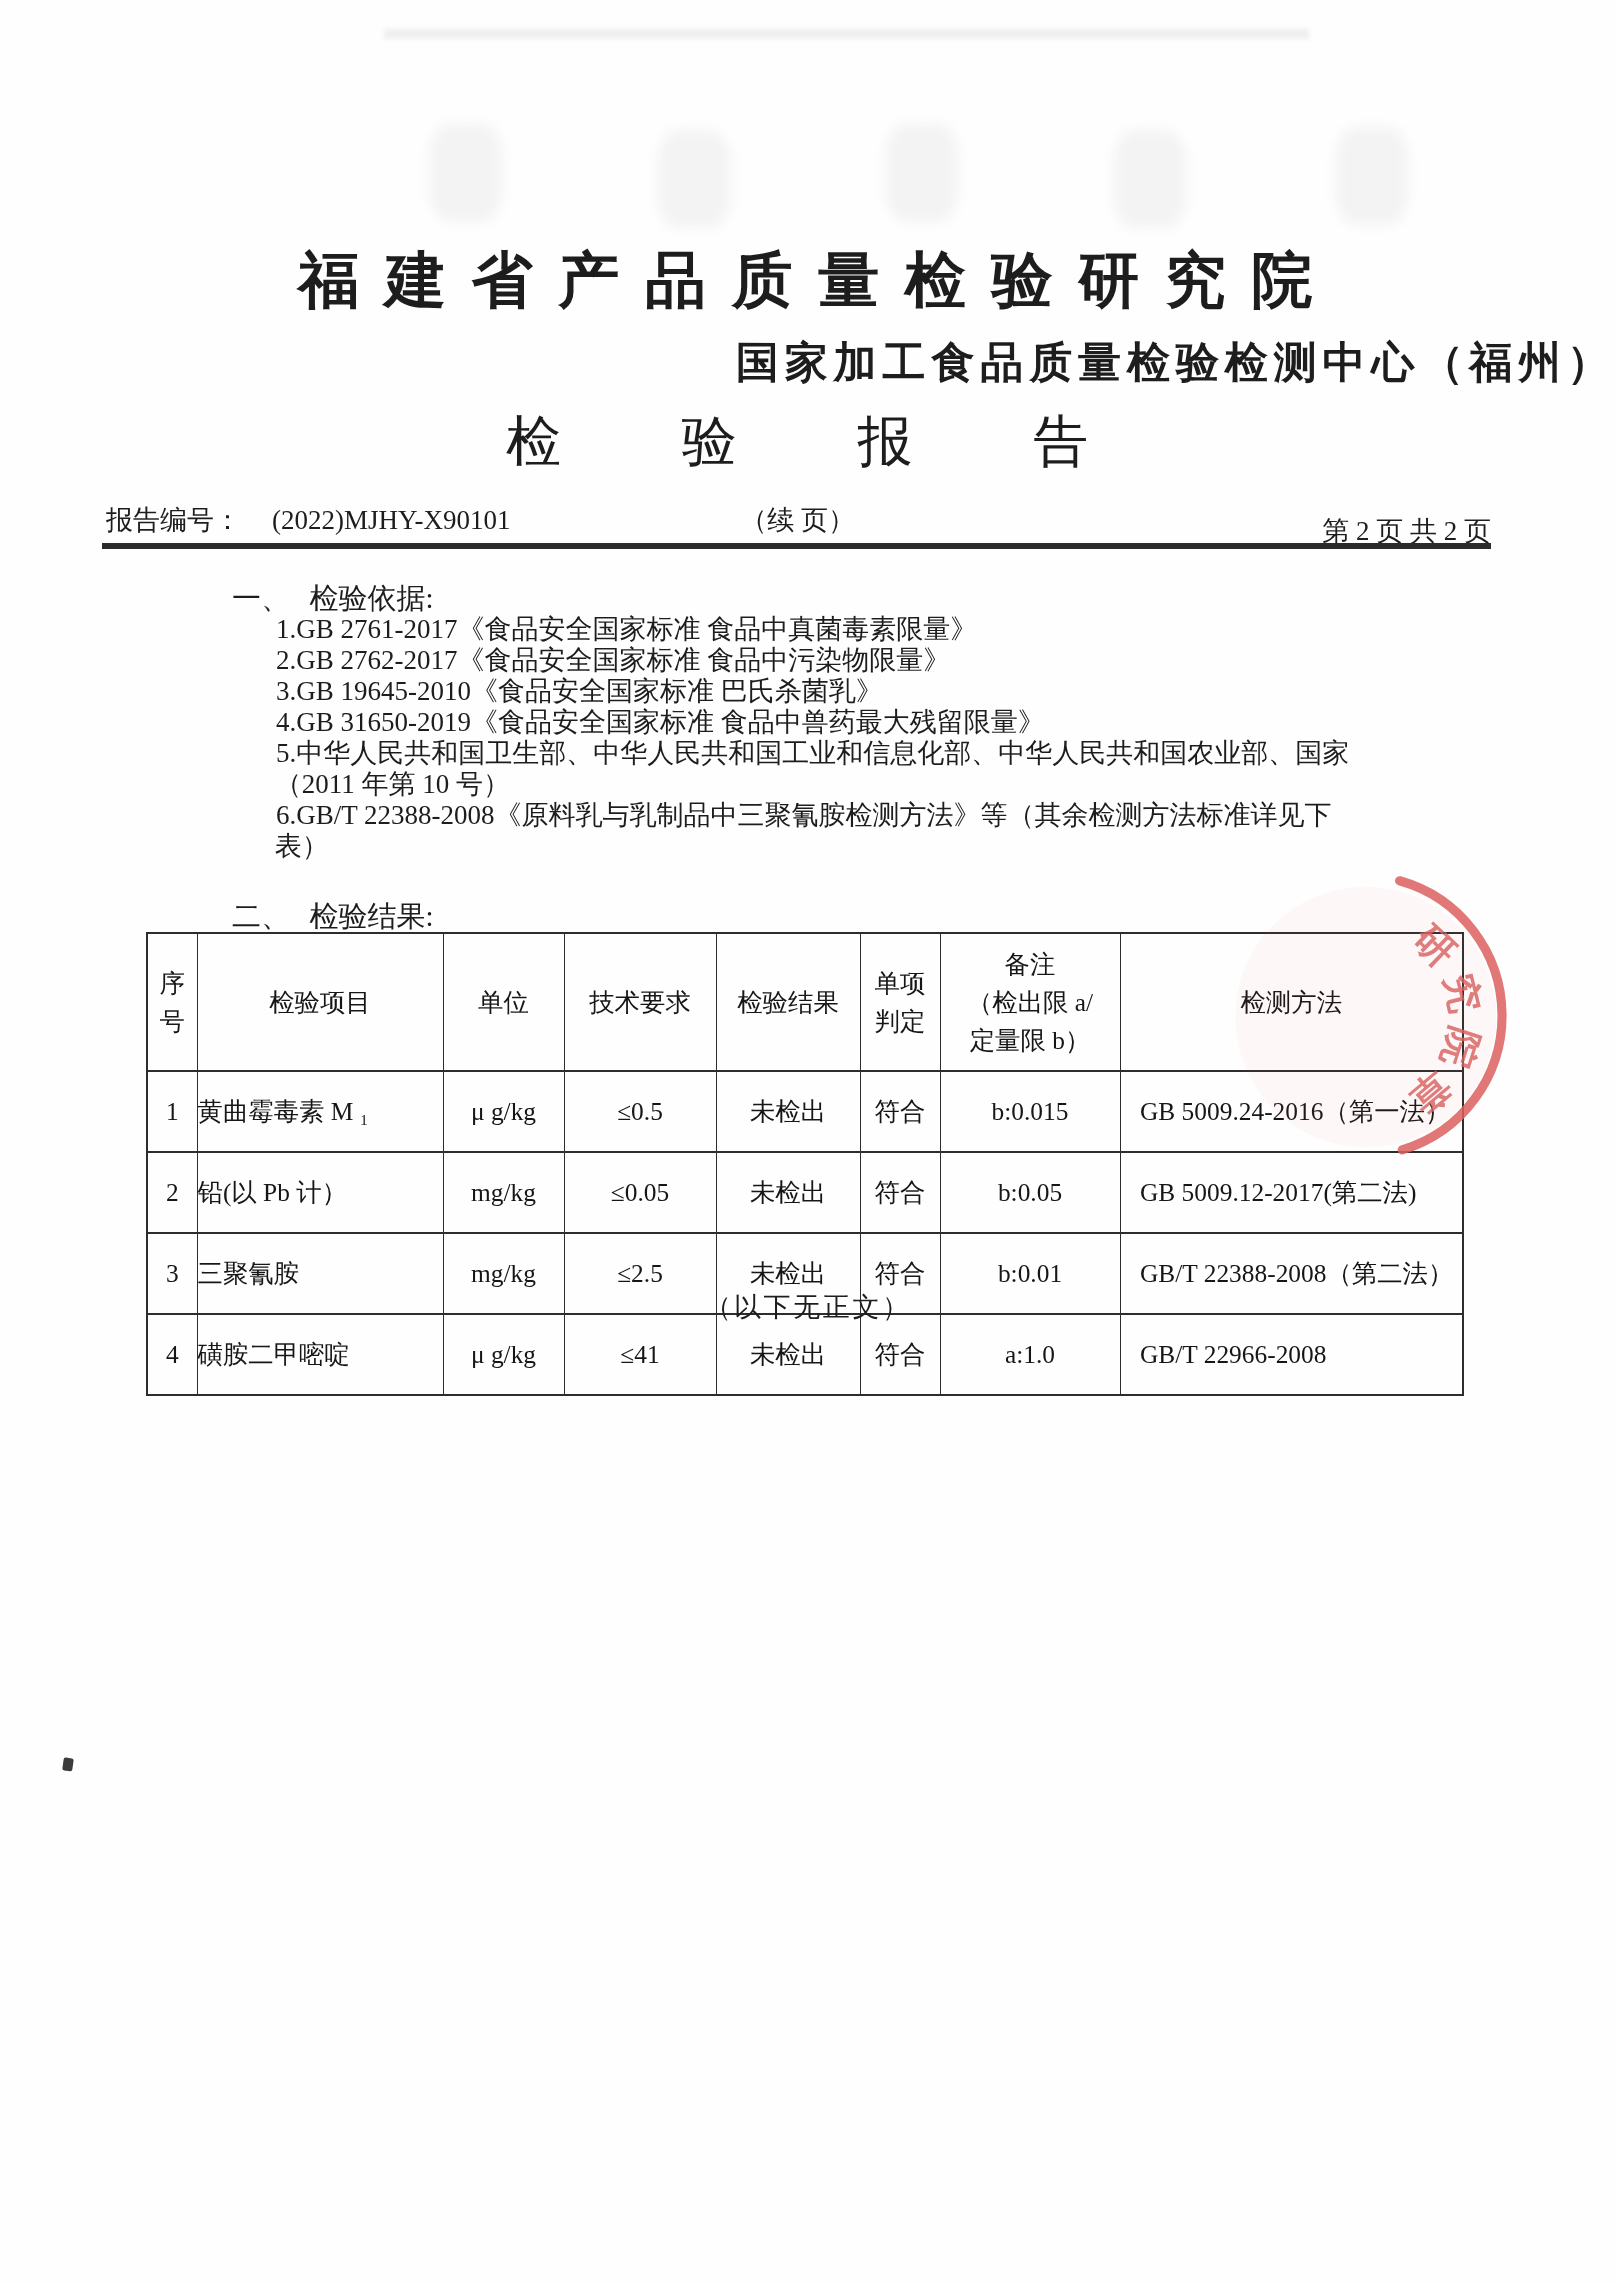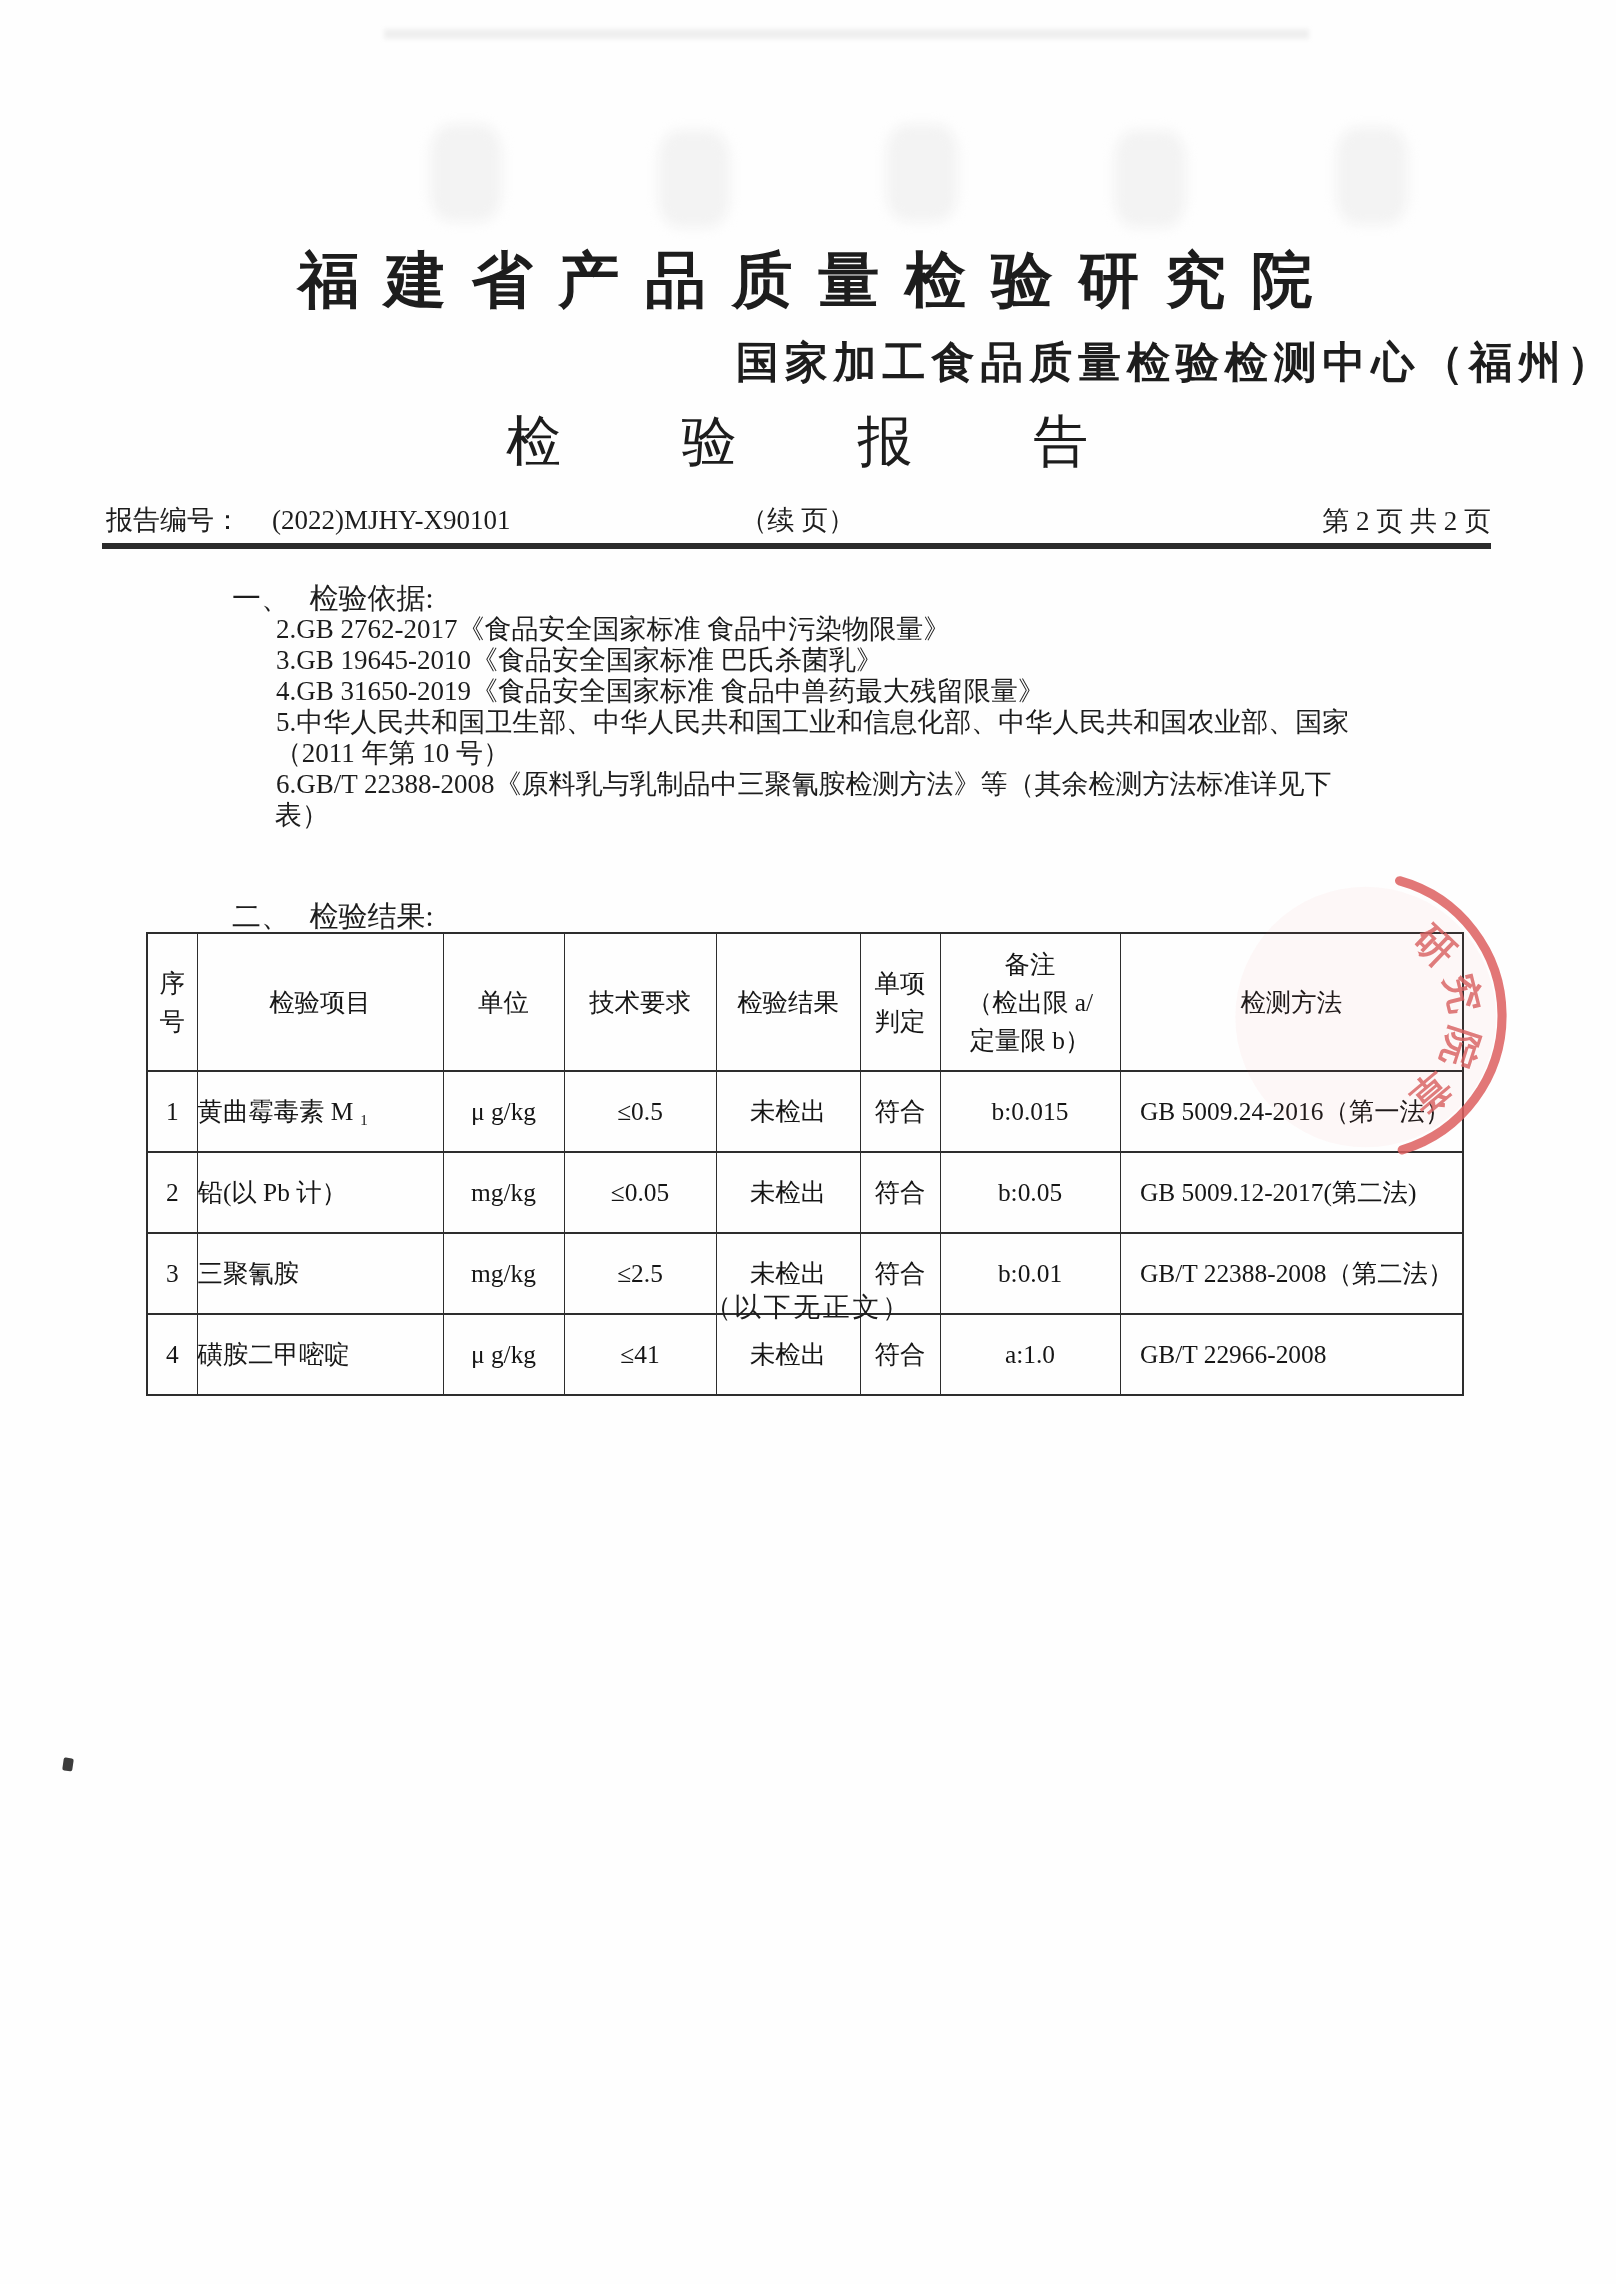--- a/index.html
+++ b/index.html
@@ -41,21 +41,21 @@
     letter-spacing:22px;word-spacing:63px;white-space:nowrap;
   }
   
   .meta-row{
     position:absolute;left:104px;top:502px;width:1387px;height:33px;
     font-size:27px;white-space:nowrap;
   }
   .meta-left{position:absolute;left:2px;top:0;}
   .meta-no{margin-left:31px;font-family:"Liberation Serif","DejaVu Serif",serif;}
   .meta-center{position:absolute;left:0;width:100%;text-align:center;top:0;}
-  .meta-right{position:absolute;right:0;top:1px;text-align:center;}
+  .meta-right{position:absolute;right:0;top:11px;text-align:center;}
   .head-rule{
     position:absolute;left:102px;top:543px;width:1389px;height:5.9px;
     background:#2b2b2b;
   }
   
   .sec-heading{position:absolute;font-size:29px;white-space:nowrap;}
   .sec-heading .gap{display:inline-block;width:19.5px;}
   #heading-basis{left:232px;top:579px;}
   #heading-results{left:232px;top:897px;}
   .basis{
@@ -116,20 +116,21 @@
     </div>
     <div class="meta-center">（续 页）</div>
     <div class="meta-right">第 2 页  共 2 页</div>
   </div>
   <div class="head-rule"></div>
 
   <div class="sec-heading" id="heading-basis">
     <span>一、</span><span class="gap"></span><span>检验依据:</span>
   </div>
   <div class="basis">
+    <div class="line">1.GB 2761-2017《食品安全国家标准 食品中真菌毒素限量》</div>
     <div class="line">2.GB 2762-2017《食品安全国家标准 食品中污染物限量》</div>
     <div class="line">3.GB 19645-2010《食品安全国家标准 巴氏杀菌乳》</div>
     <div class="line">4.GB 31650-2019《食品安全国家标准 食品中兽药最大残留限量》</div>
     <div class="line">5.中华人民共和国卫生部、中华人民共和国工业和信息化部、中华人民共和国农业部、国家</div>
     <div class="line cont">（2011 年第 10 号）</div>
     <div class="line">6.GB/T 22388-2008《原料乳与乳制品中三聚氰胺检测方法》等（其余检测方法标准详见下</div>
     <div class="line cont">表）</div>
   </div>
 
   <div class="sec-heading" id="heading-results">

